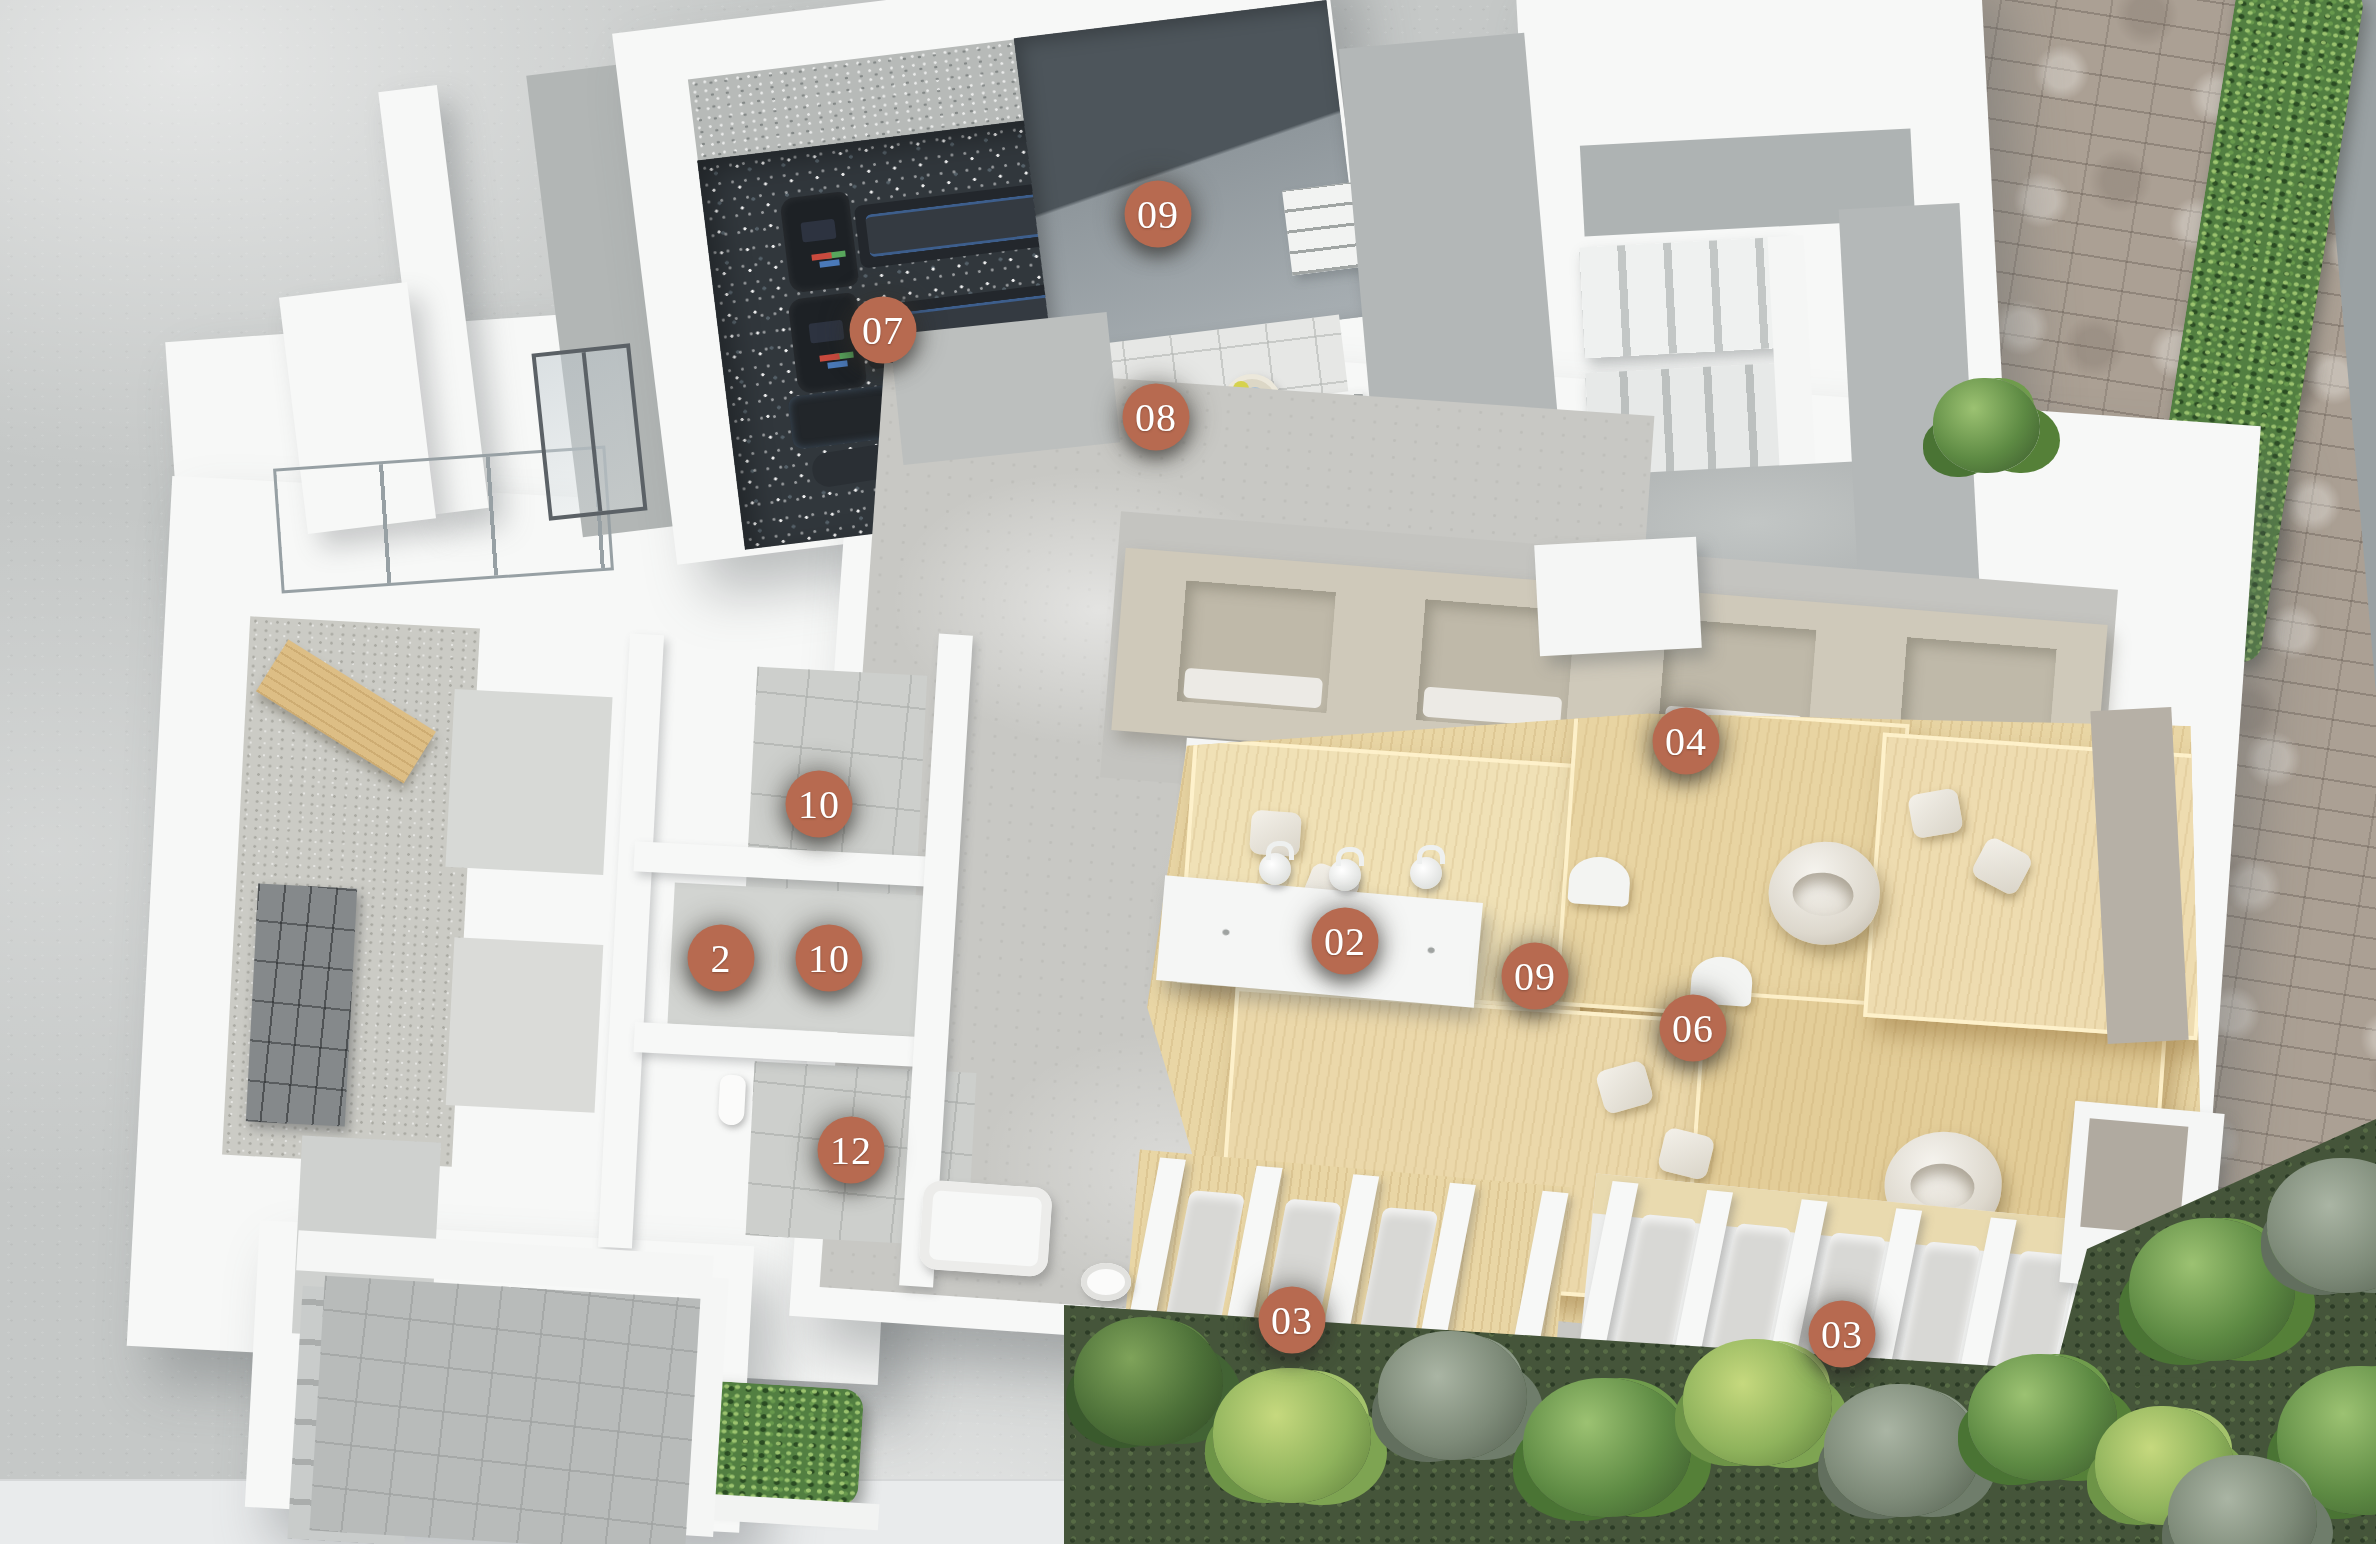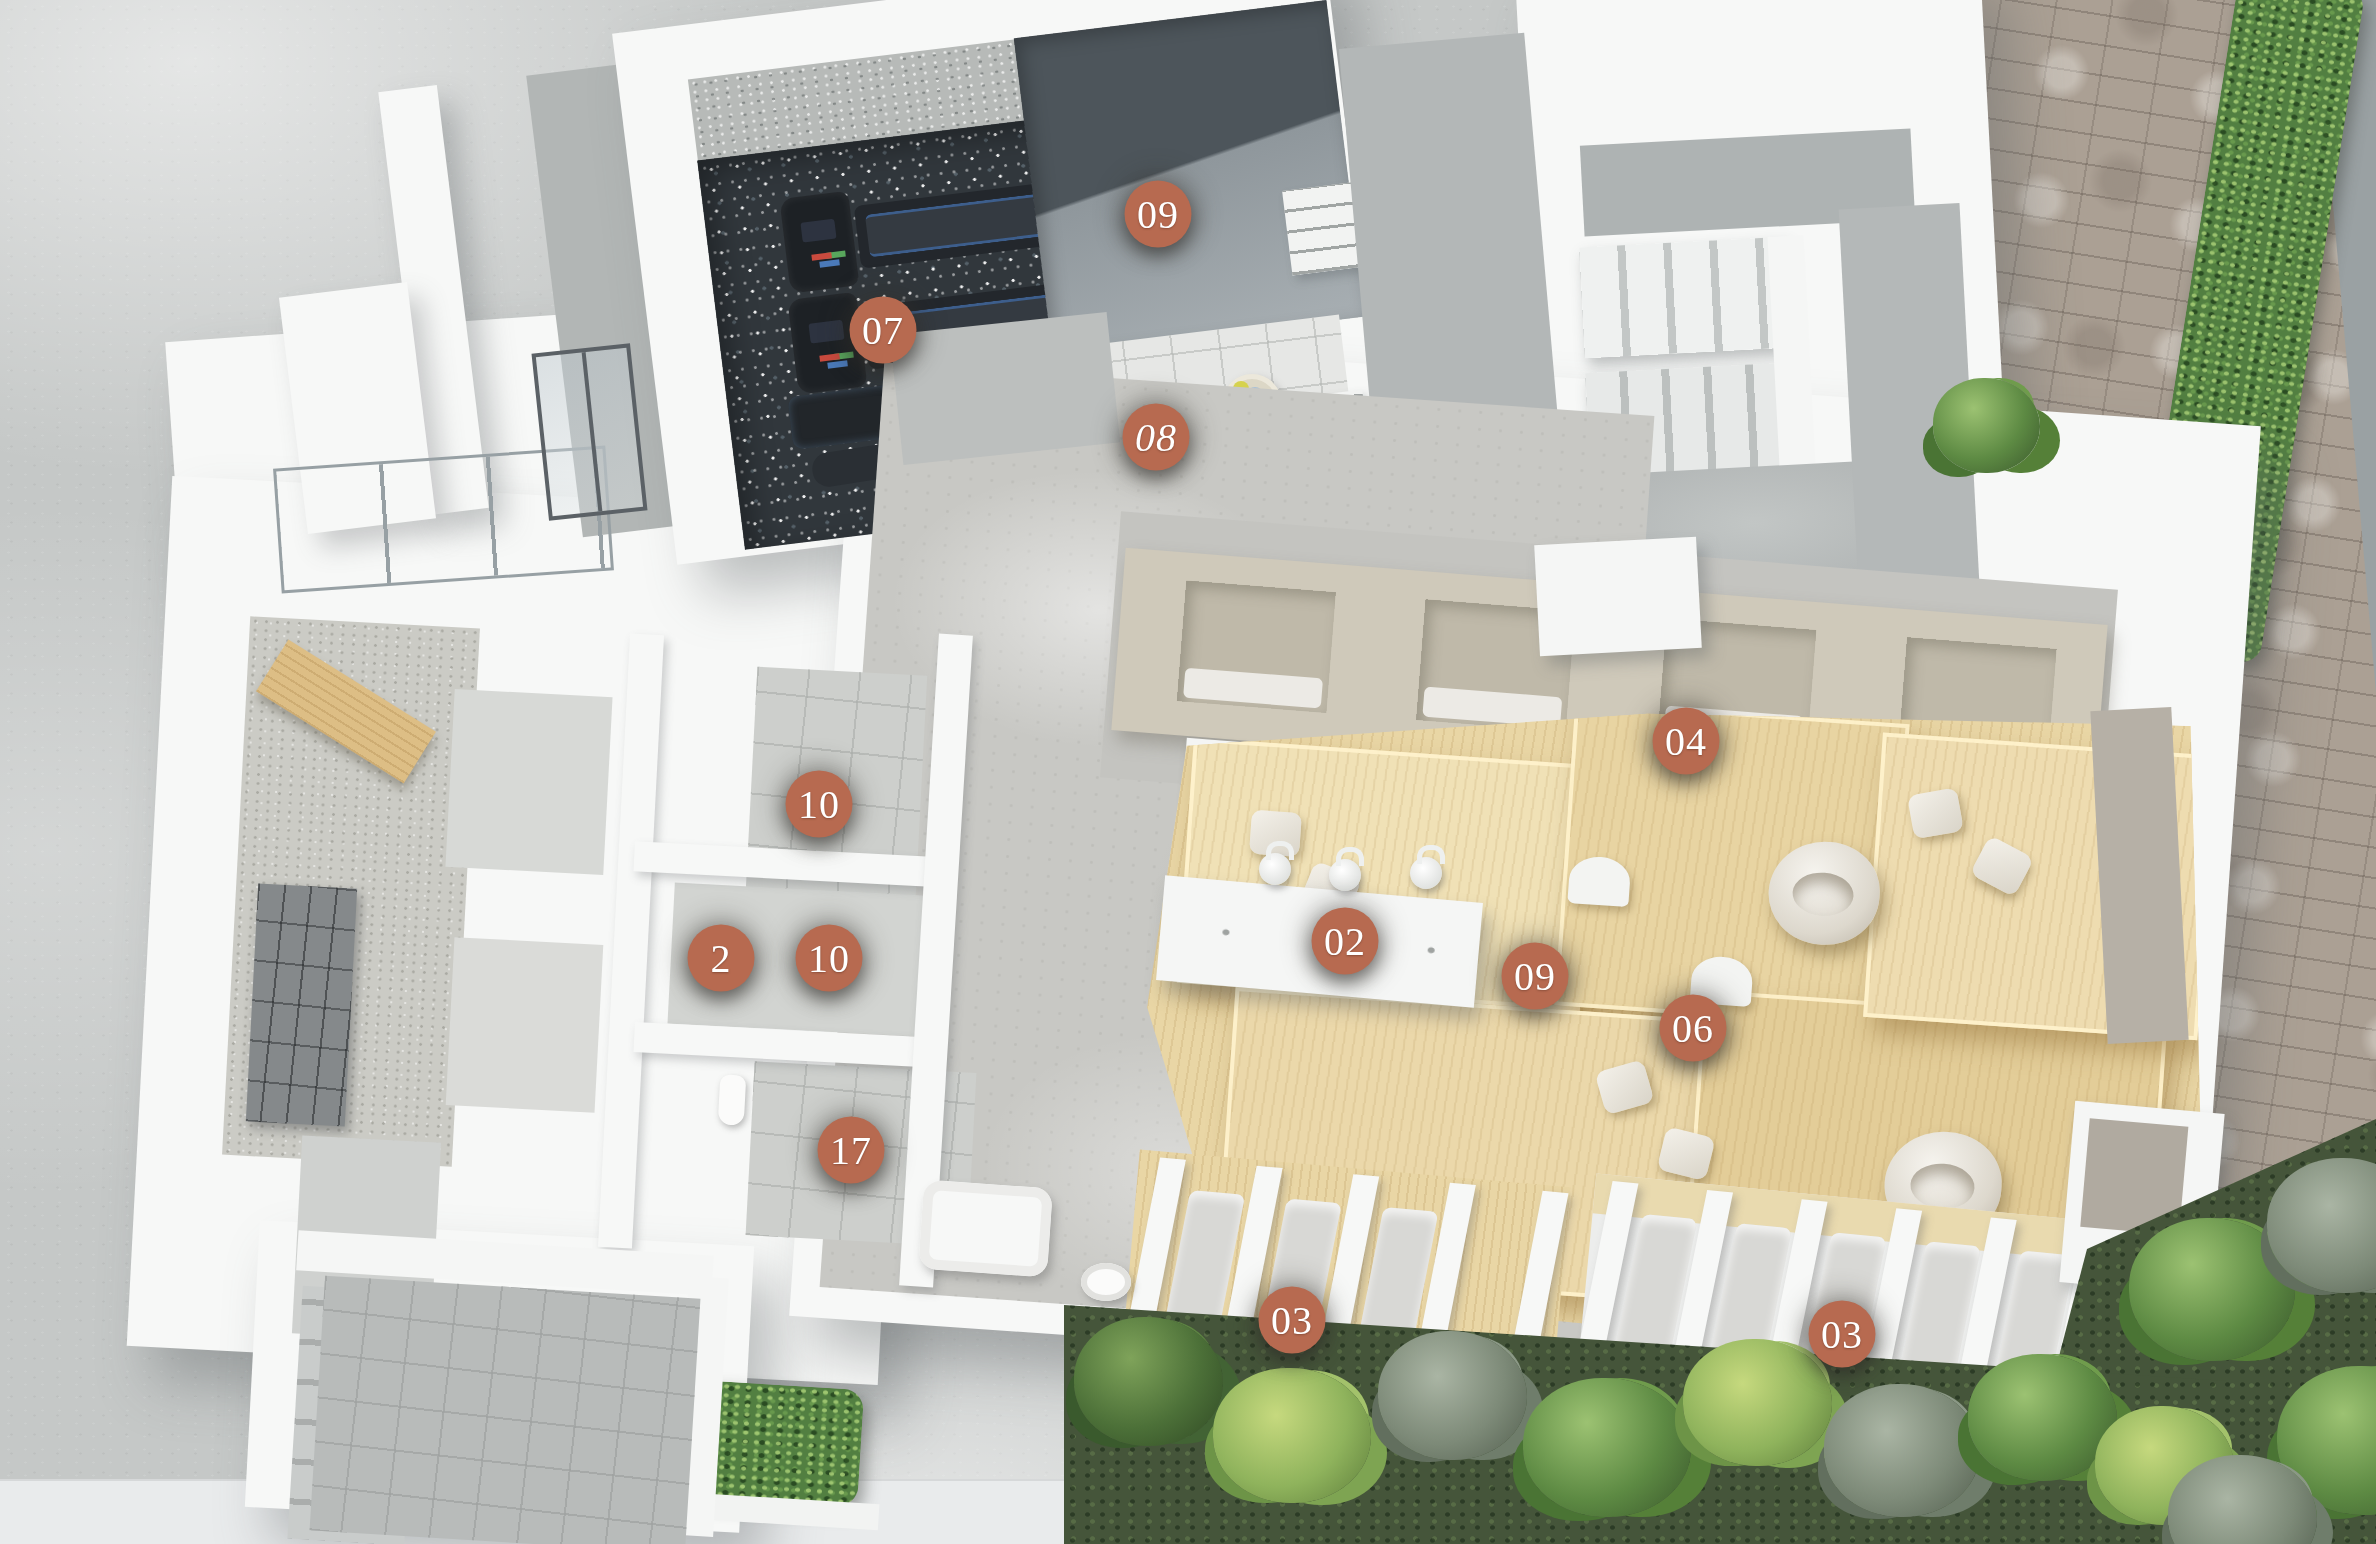--- a/index.html
+++ b/index.html
@@ -476,34 +476,34 @@
   </div>
       <div class="marker" style="left: 1842px; top: 1334px;">
     <span class="marker-num">03</span>
   </div>
       <div class="marker" style="left: 1693px; top: 1028px;">
     <span class="marker-num">06</span>
   </div>
       <div class="marker" style="left: 883px; top: 330px;">
     <span class="marker-num">07</span>
   </div>
-      <div class="marker" style="left: 1156px; top: 437px; font-style: italic;">
+      <div class="marker" style="left: 1156px; top: 417px;">
     <span class="marker-num">08</span>
   </div>
       <div class="marker" style="left: 1158px; top: 214px;">
     <span class="marker-num">09</span>
   </div>
       <div class="marker" style="left: 829px; top: 958px;">
     <span class="marker-num">10</span>
   </div>
       <div class="marker" style="left: 721px; top: 958px;">
     <span class="marker-num">2</span>
   </div>
       <div class="marker" style="left: 851px; top: 1150px;">
-    <span class="marker-num">17</span>
+    <span class="marker-num">12</span>
   </div>
       <div class="marker" style="left: 819px; top: 804px;">
     <span class="marker-num">10</span>
   </div>
     </div>
 
 </div>
 
 
 </body></html>

